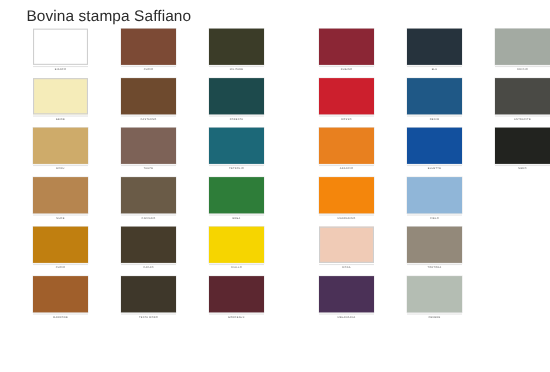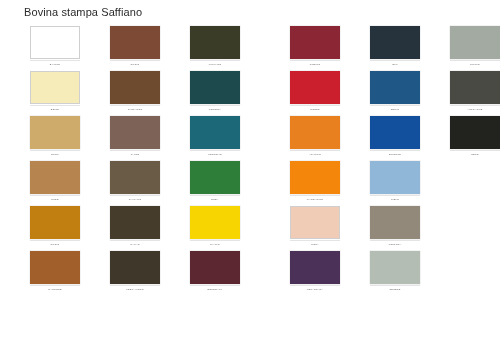--- a/index.html
+++ b/index.html
@@ -6,21 +6,21 @@
   body{
     width:500px;height:338px;
     background:#ffffff;
     font-family:"Liberation Sans", sans-serif;
     overflow:hidden;
     position:relative;
   }
   #page-title{
     position:absolute;
     left:24px;top:6px;
-    font-size:11px;
+    font-size:14px;
     color:#2b2b2b;
     letter-spacing:.1px;
     white-space:nowrap;
   }
   #swatch-grid{
     position:absolute;
     left:0;top:26px;
     width:500px;
   }
   .swatch-row{

